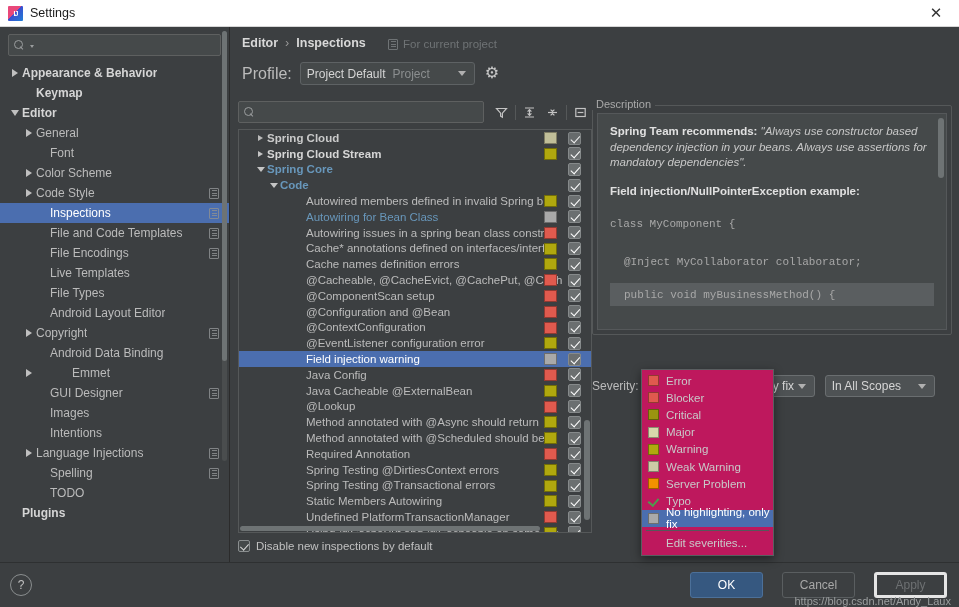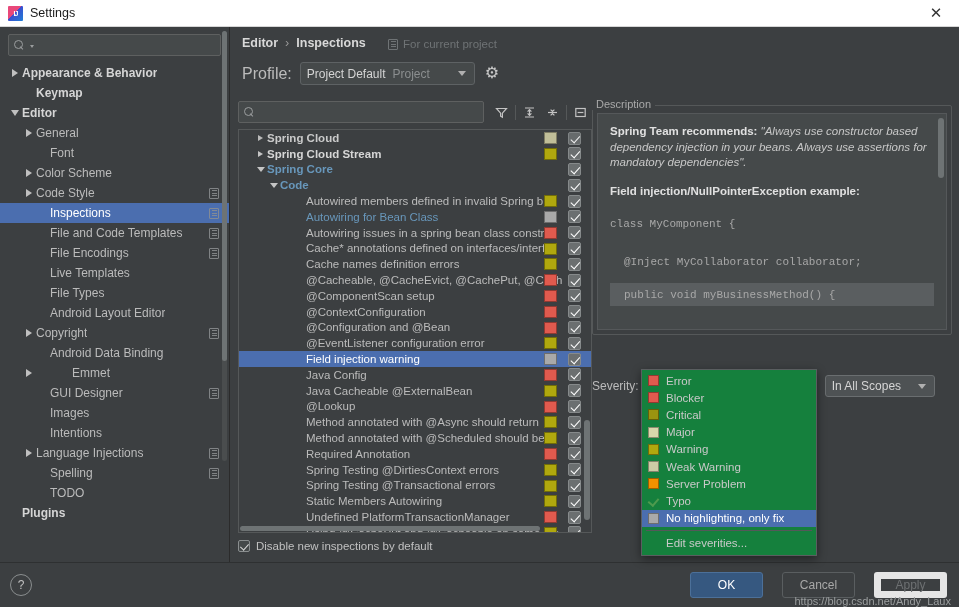--- a/index.html
+++ b/index.html
@@ -320,22 +320,22 @@
     border: 1px solid rgba(0,0,0,.4);
   }
   #scope-combo {
     width: 110px; height: 22px; margin-left: 10px;
     background: #4e5254; border: 1px solid #6a6e70;
   }
 
   
   .sev-menu {
     position: absolute; left: 641px; top: 369px;
-    width: 176px;
-    background: #15803d;
+    width: 133px;
+    background: #be185d;
     border: 1px solid #5a5e60;
     box-shadow: 0 3px 9px rgba(0,0,0,.45);
     padding: 2px 0 3px 0;
     z-index: 40;
   }
   .sev-mi {
     height: 17.2px; display: flex; align-items: center;
     font-size: 11.5px; color: #c9c9c9; padding-left: 6px;
   }
   .sev-mi.active { background: #4b6eaf; color: #ffffff; }
@@ -375,21 +375,21 @@
     font-size: 12px; color: #c0c0c0;
   }
   .btns { margin-left: auto; display: flex; margin-right: 12px; }
   .btn {
     height: 26px; min-width: 73px; margin-left: 19px;
     display: flex; align-items: center; justify-content: center;
     font-size: 12px; border-radius: 3px;
   }
   .btn.primary { background: #365880; color: #ffffff; border: 1px solid #4c7099; }
   .btn.ghost { background: #3c3f41; color: #a8a8a8; border: 1px solid #5a5e60; }
-  .btn.disabled { background: #3c3f41; color: #6d7072; border: 7px solid #e5e5e5; }
+  .btn.disabled { background: #3c3f41; color: #6d7072; border: 3px solid #e5e5e5; }
   .watermark {
     position: absolute; right: 8px; top: 32px;
     font-size: 11px; color: #9b9e9f;
     z-index: 30; white-space: nowrap;
   }
 </style>
 </head>
 <body>
 
 <div class="titlebar">
@@ -654,27 +654,27 @@
               <span class="cb-cell"></span>
             </div>
             <div class="row leaf" style="padding-left: 54px;">
               <span class="ar"></span>
               <span class="txt">@ComponentScan setup</span>
               <span class="sev-sw" style="background: rgb(224, 90, 78);"></span>
               <span class="cb-cell"></span>
             </div>
             <div class="row leaf" style="padding-left: 54px;">
               <span class="ar"></span>
+              <span class="txt">@Configuration and @Bean</span>
+              <span class="sev-sw" style="background: rgb(224, 90, 78);"></span>
+              <span class="cb-cell"></span>
+            </div>
+            <div class="row leaf" style="padding-left: 54px;">
+              <span class="ar"></span>
               <span class="txt">@ContextConfiguration</span>
-              <span class="sev-sw" style="background: rgb(224, 90, 78);"></span>
-              <span class="cb-cell"></span>
-            </div>
-            <div class="row leaf" style="padding-left: 54px;">
-              <span class="ar"></span>
-              <span class="txt">@Configuration and @Bean</span>
               <span class="sev-sw" style="background: rgb(224, 90, 78);"></span>
               <span class="cb-cell"></span>
             </div>
             <div class="row leaf" style="padding-left: 54px;">
               <span class="ar"></span>
               <span class="txt">@EventListener configuration error</span>
               <span class="sev-sw" style="background: rgb(176, 168, 14);"></span>
               <span class="cb-cell"></span>
             </div>
             <div class="row leaf sel" style="padding-left: 54px;">

